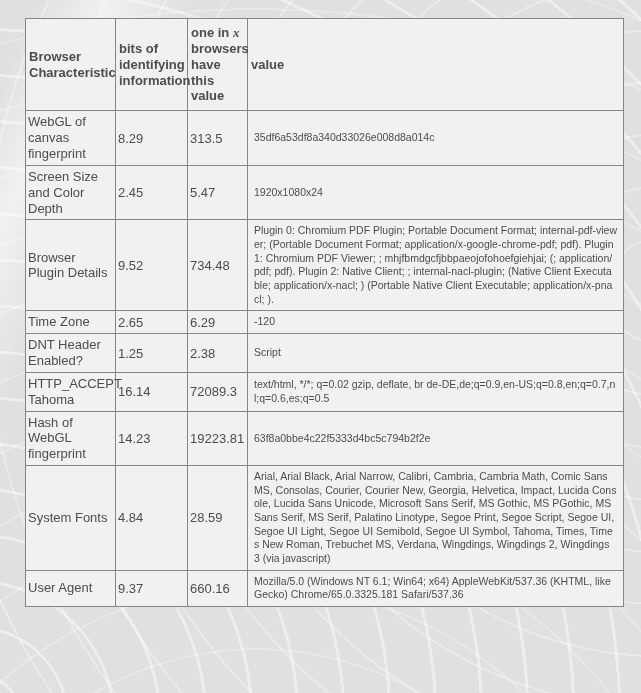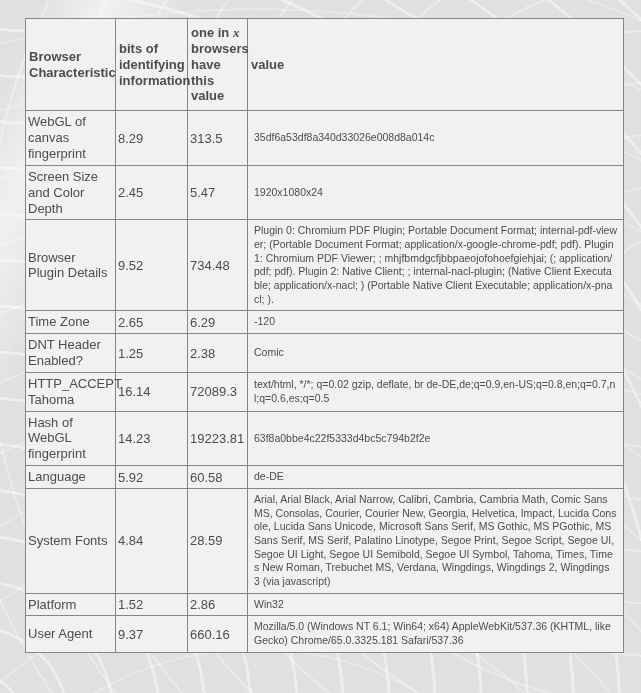--- a/index.html
+++ b/index.html
@@ -122,57 +122,45 @@
     <td class="c-char">Time Zone</td>
     <td class="c-num">2.65</td>
     <td class="c-num">6.29</td>
     <td class="c-value">-120</td>
   </tr>
 
   <tr>
     <td class="c-char">DNT Header Enabled?</td>
     <td class="c-num">1.25</td>
     <td class="c-num">2.38</td>
-    <td class="c-value">Comic</td>
+    <td class="c-value">Script</td>
   </tr>
 
   <tr>
     <td class="c-char">HTTP_ACCEPT Tahoma</td>
     <td class="c-num">16.14</td>
     <td class="c-num">72089.3</td>
     <td class="c-value">text/html, */*; q=0.02 gzip, deflate, br de-DE,de;q=0.9,en-US;q=0.8,en;q=0.7,nl;q=0.6,es;q=0.5</td>
   </tr>
 
   <tr>
     <td class="c-char">Hash of WebGL fingerprint</td>
     <td class="c-num">14.23</td>
     <td class="c-num">19223.81</td>
     <td class="c-value">63f8a0bbe4c22f5333d4bc5c794b2f2e</td>
   </tr>
 
-  <tr>
-    <td class="c-char">Language</td>
-    <td class="c-num">5.92</td>
-    <td class="c-num">60.58</td>
-    <td class="c-value">de-DE</td>
-  </tr>
 
   <tr>
     <td class="c-char">System Fonts</td>
     <td class="c-num">4.84</td>
     <td class="c-num">28.59</td>
     <td class="c-value">Arial, Arial Black, Arial Narrow, Calibri, Cambria, Cambria Math, Comic Sans MS, Consolas, Courier, Courier New, Georgia, Helvetica, Impact, Lucida Console, Lucida Sans Unicode, Microsoft Sans Serif, MS Gothic, MS PGothic, MS Sans Serif, MS Serif, Palatino Linotype, Segoe Print, Segoe Script, Segoe UI, Segoe UI Light, Segoe UI Semibold, Segoe UI Symbol, Tahoma, Times, Times New Roman, Trebuchet MS, Verdana, Wingdings, Wingdings 2, Wingdings 3 (via javascript)</td>
   </tr>
 
-  <tr>
-    <td class="c-char">Platform</td>
-    <td class="c-num">1.52</td>
-    <td class="c-num">2.86</td>
-    <td class="c-value">Win32</td>
-  </tr>
 
   <tr>
     <td class="c-char">User Agent</td>
     <td class="c-num">9.37</td>
     <td class="c-num">660.16</td>
     <td class="c-value">Mozilla/5.0 (Windows NT 6.1; Win64; x64) AppleWebKit/537.36 (KHTML, like Gecko) Chrome/65.0.3325.181 Safari/537.36</td>
   </tr>
 
 </tbody>
   </table>

